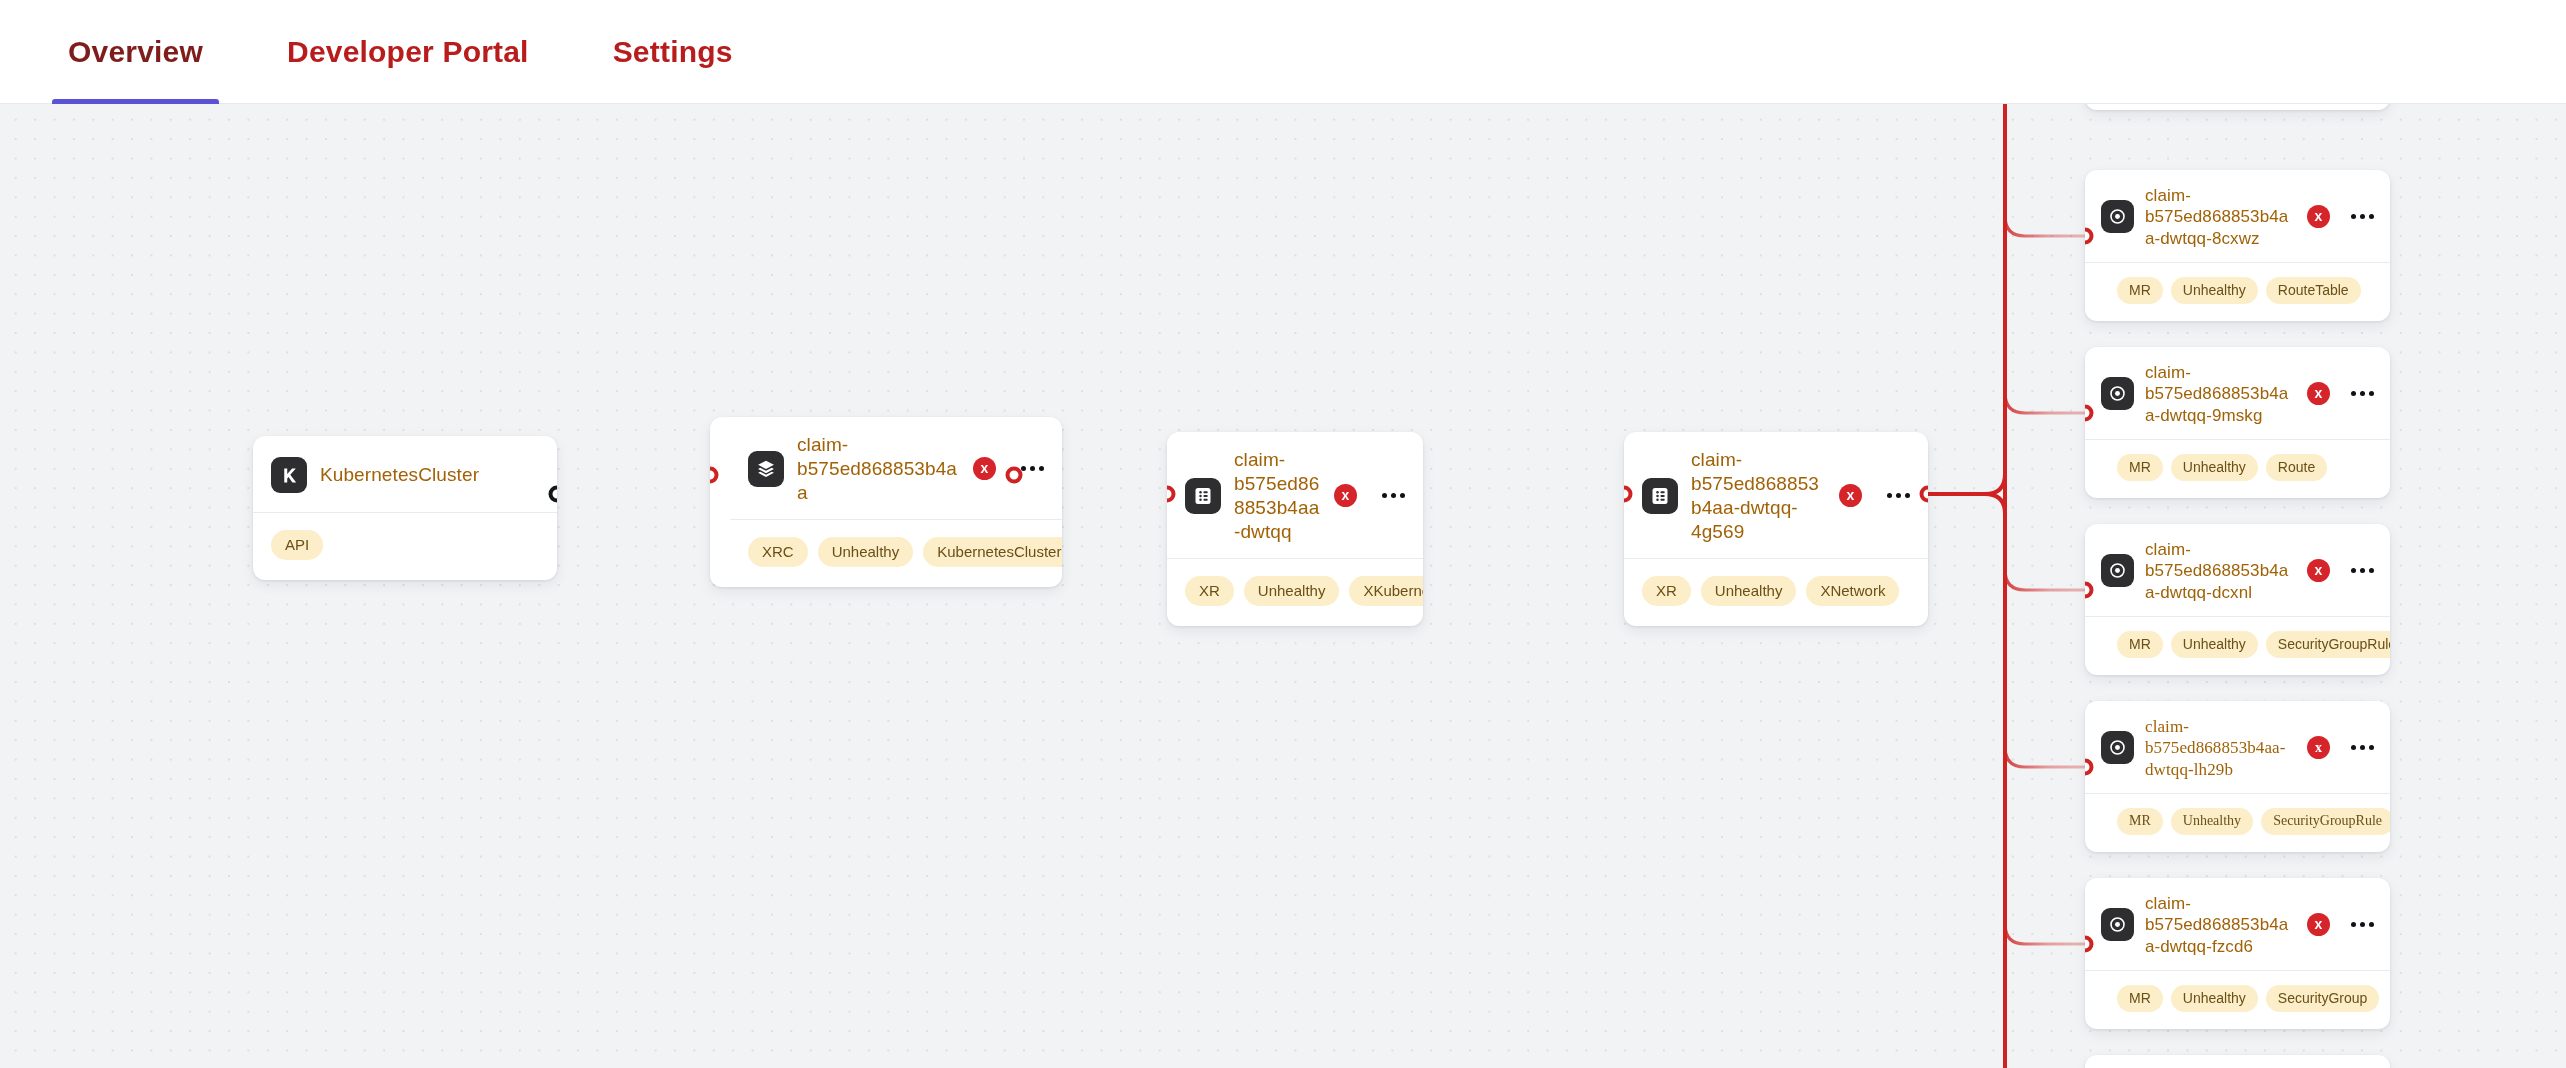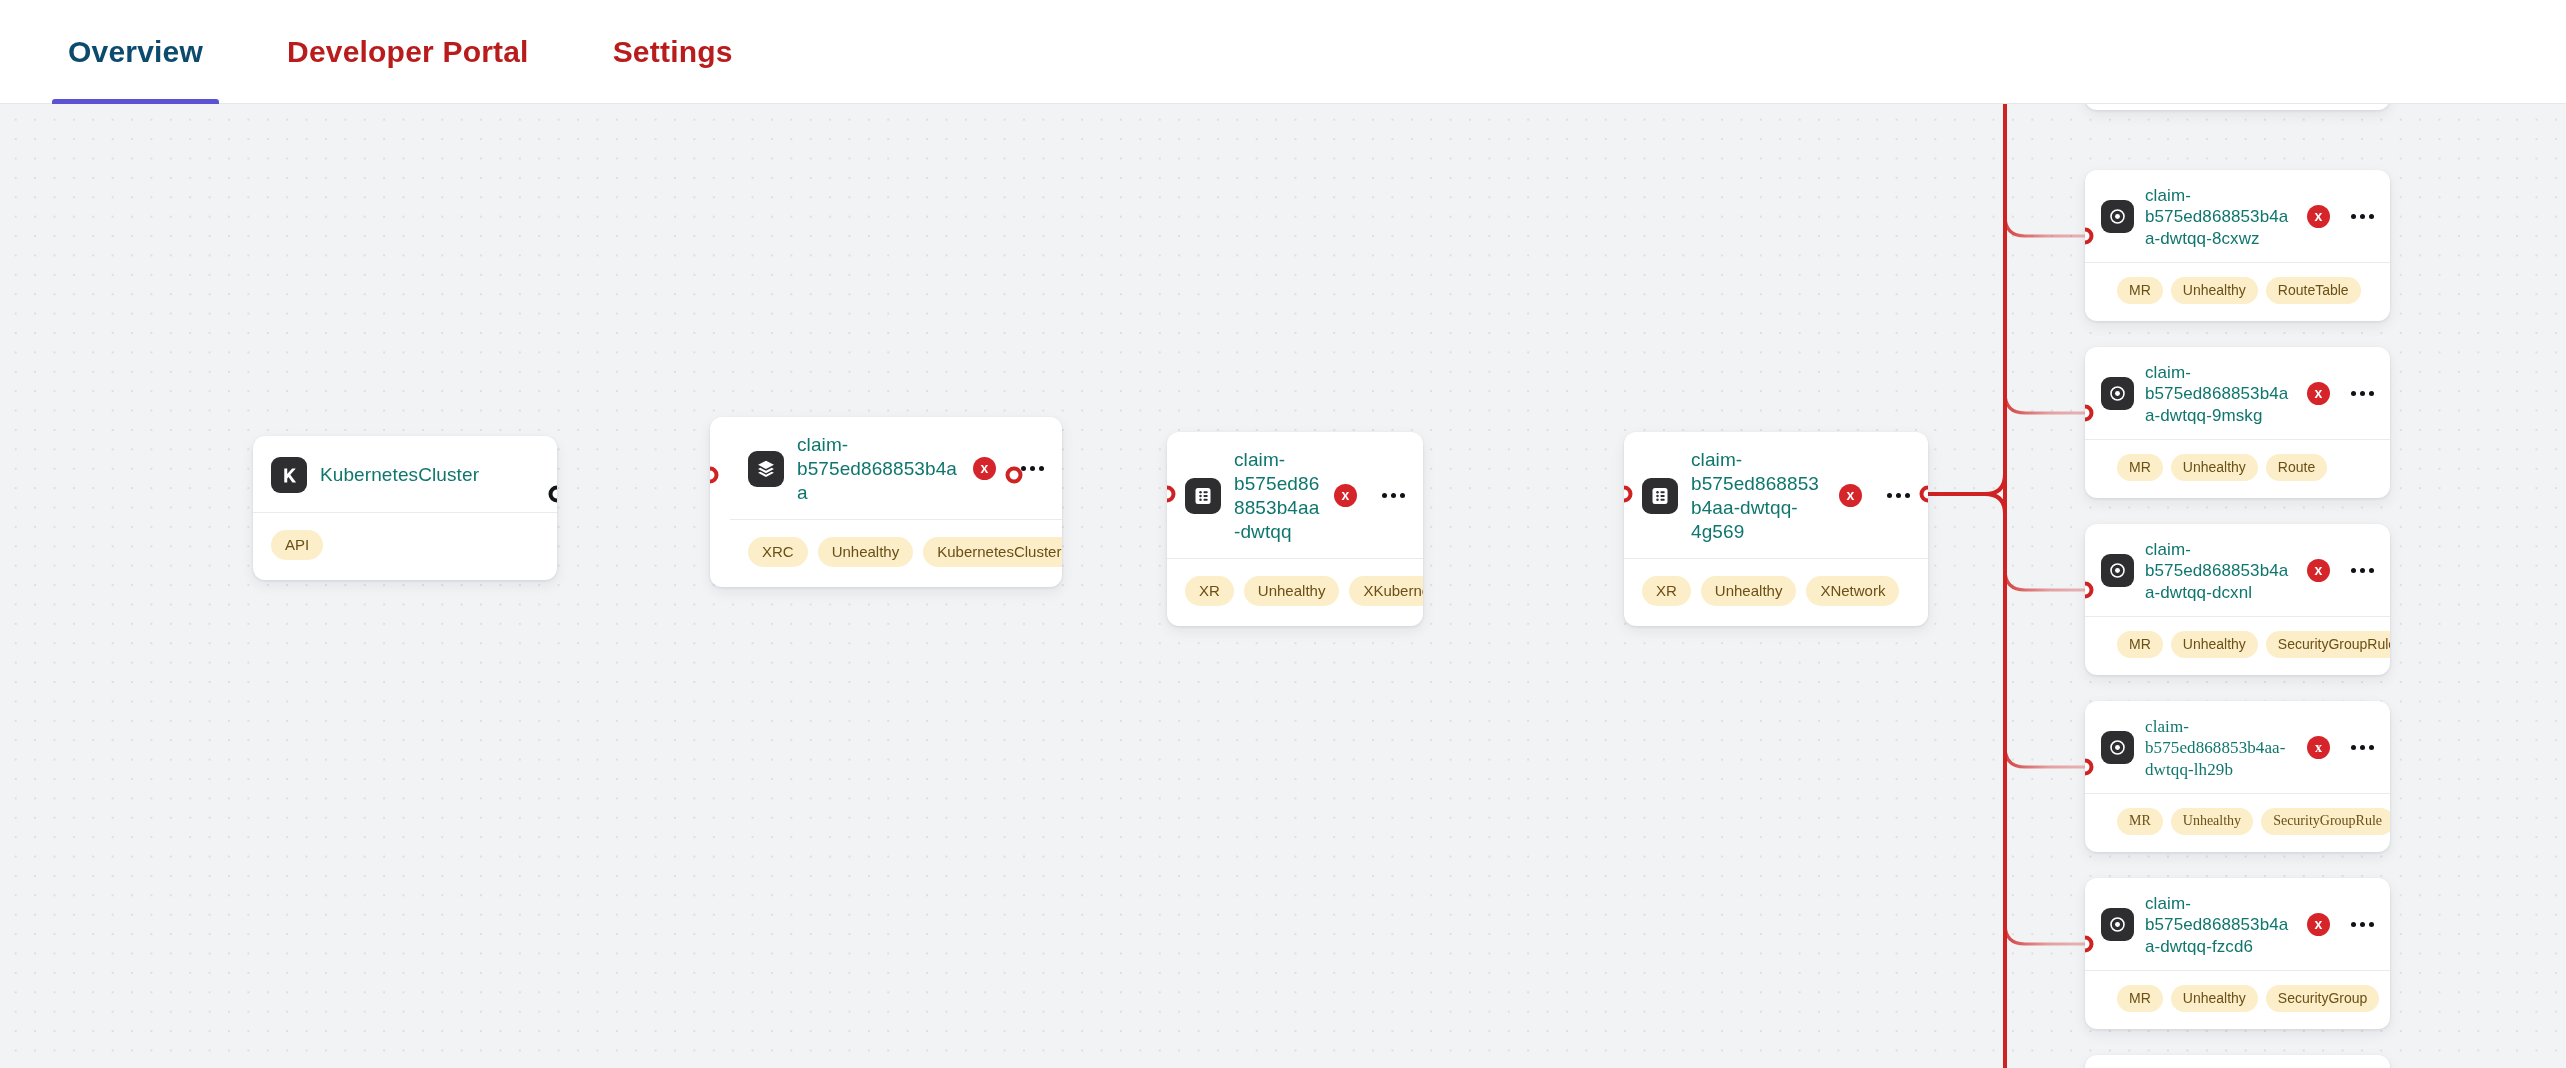--- a/index.html
+++ b/index.html
@@ -34,21 +34,21 @@
     padding: 0 16px;
     margin-right: 52px;
     font-size: 30px;
     font-weight: 700;
     letter-spacing: 0.2px;
     color: #b91c1c;
     cursor: pointer;
     user-select: none;
     white-space: nowrap;
   }
-  .tab.active { color: #0c4a6e; }
+  .tab.active { color: #7f1d1d; }
   .tab.active::after {
     content: "";
     position: absolute;
     left: 0; right: 0; bottom: 0;
     height: 5px;
     background: #5b52d6;
     border-radius: 3px 3px 0 0;
   }
 
   
@@ -97,21 +97,21 @@
     background: #2e2e31;
     display: flex;
     align-items: center;
     justify-content: center;
     color: #fff;
   }
   .node-title {
     flex: 1 1 auto;
     font-size: 19px;
     line-height: 1.26;
-    color: #0f766e;
+    color: #a16207;
     word-break: break-word;
     letter-spacing: .1px;
   }
   .err-badge {
     flex: 0 0 auto;
     width: 23px; height: 23px;
     border-radius: 50%;
     background: #d6252a;
     color: #fff;
     font-size: 14px;

